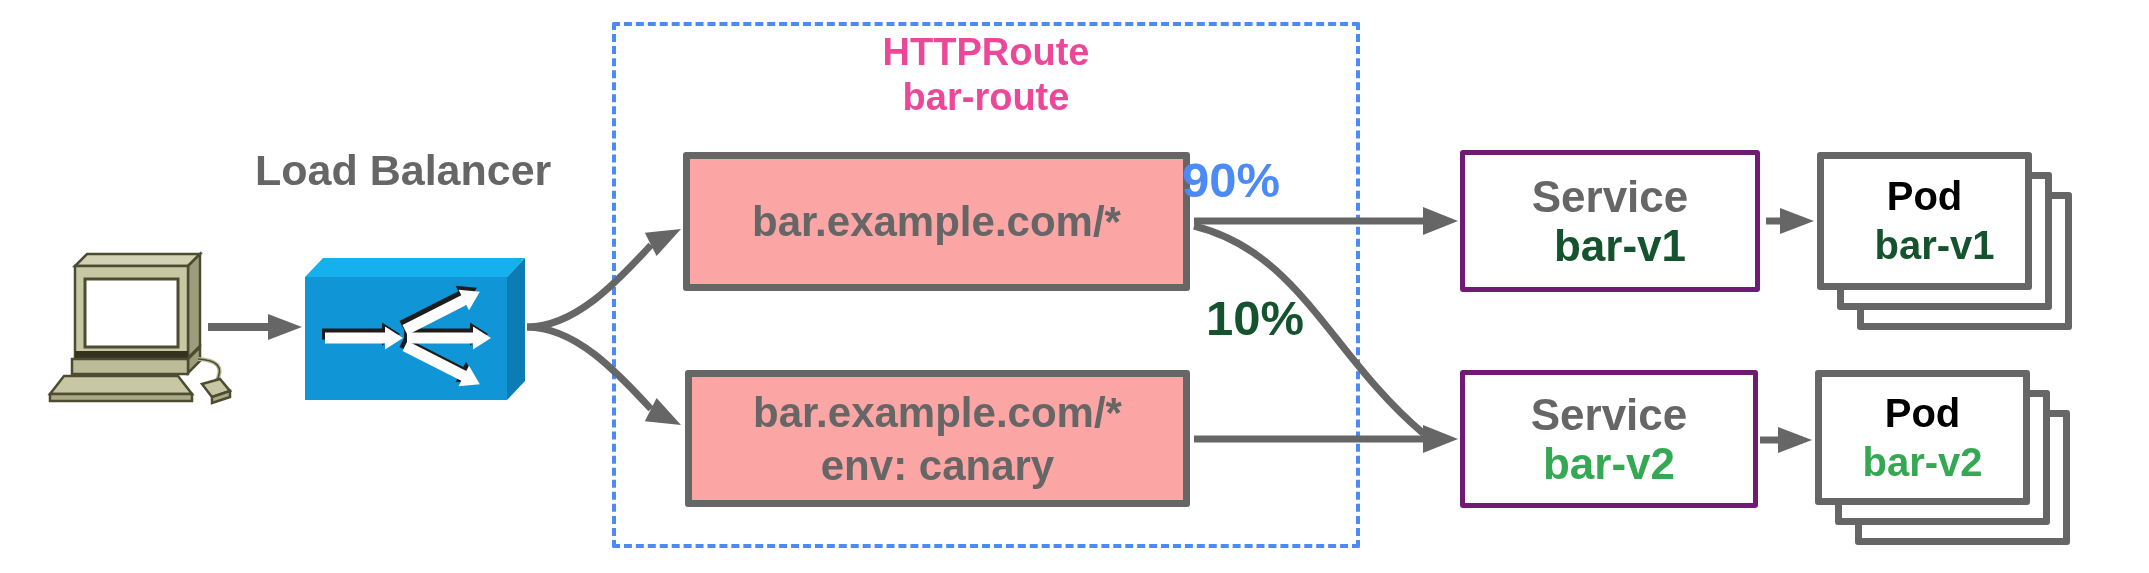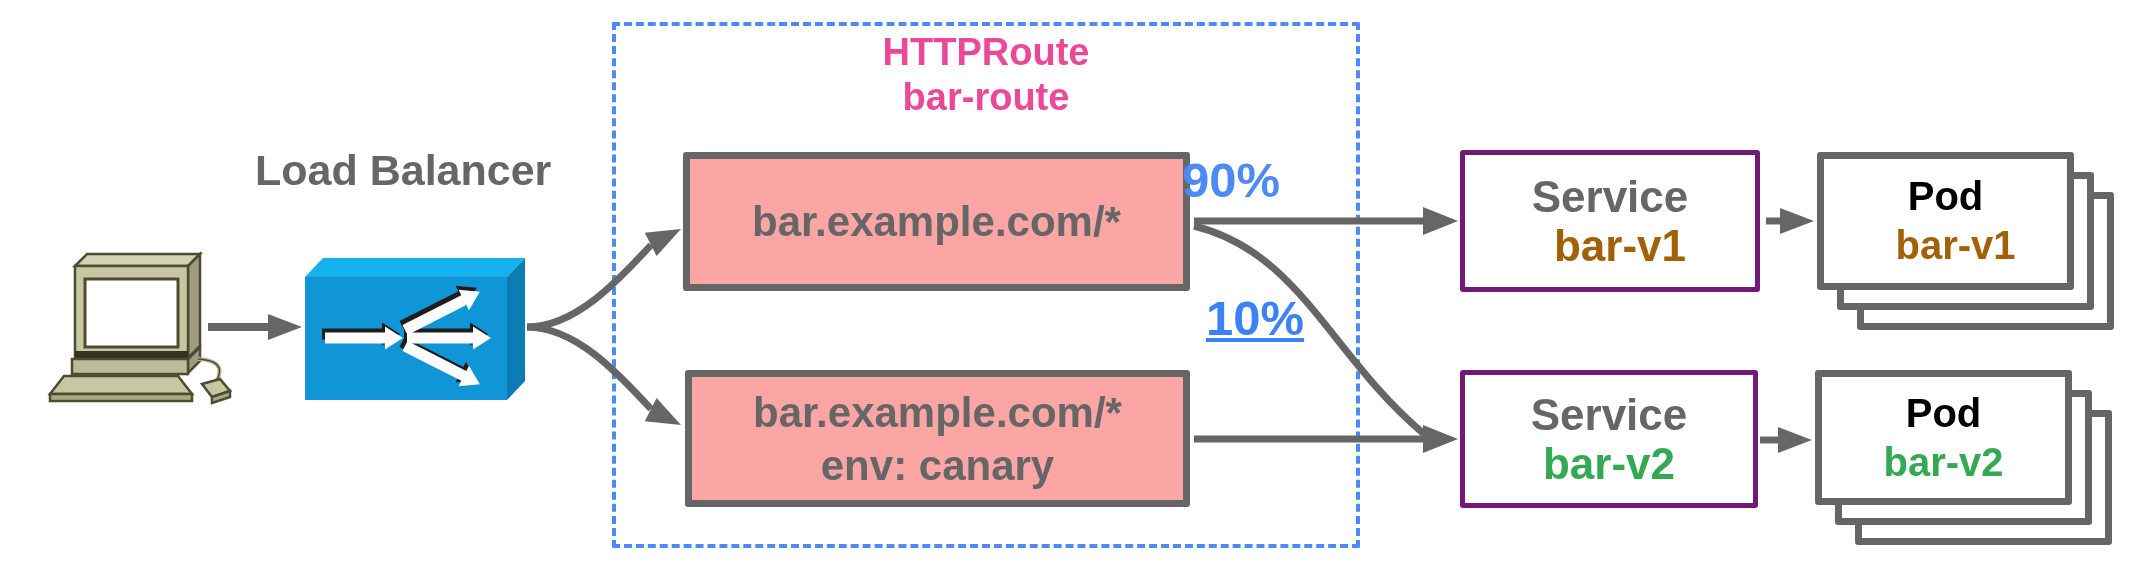--- a/index.html
+++ b/index.html
@@ -23,37 +23,37 @@
   }
   .rule-box{
     position:absolute;background:#fca5a5;border:7px solid #666666;border-radius:3px;
     display:flex;flex-direction:column;align-items:center;justify-content:center;
     color:#666666;font-size:42px;line-height:53px;z-index:2;text-align:center;
   }
   .rule1{left:683px;top:152px;width:507px;height:139px;}
   .rule2{left:685px;top:370px;width:505px;height:137px;}
   .pct{position:absolute;font-size:49px;z-index:4;}
   .pct90{left:1182px;top:152px;color:#4c8bf5;}
-  .pct10{left:1206px;top:290px;color:#3b82f6;text-decoration:underline;}
+  .pct10{left:1206px;top:290px;color:#14532d;}
   .node{
     position:absolute;background:#ffffff;border:5px solid #701a75;border-radius:3px;
     display:flex;flex-direction:column;align-items:center;justify-content:center;
     font-size:44px;line-height:49px;text-align:center;z-index:2;
   }
   .node .kind{color:#666666;}
-  .name-blue{color:#a16207;margin-left:20px;}
+  .name-blue{color:#14532d;margin-left:20px;}
   .name-green{color:#34a853;}
   .service-v1{left:1460px;top:150px;width:300px;height:142px;}
   .service-v2{left:1460px;top:370px;width:298px;height:138px;}
   .pod-stack{position:absolute;z-index:2;}
   .pod-v1{left:1817px;top:152px;width:298px;height:179px;}
   .pod-v2{left:1815px;top:370px;width:300px;height:178px;}
   .pod-layer{
     position:absolute;background:#ffffff;border:7px solid #666666;border-radius:3px;
-    width:257px;height:138px;
+    width:215px;height:138px;
   }
   .pod-v2 .pod-layer{height:135px;}
   .layer-back{left:40px;top:40px;}
   .layer-mid{left:20px;top:20px;}
   .layer-front{
     left:0;top:0;display:flex;flex-direction:column;align-items:center;justify-content:center;
     font-size:40px;line-height:49px;text-align:center;
   }
   .connectors{position:absolute;left:0;top:0;z-index:3;pointer-events:none;}
 </style>

